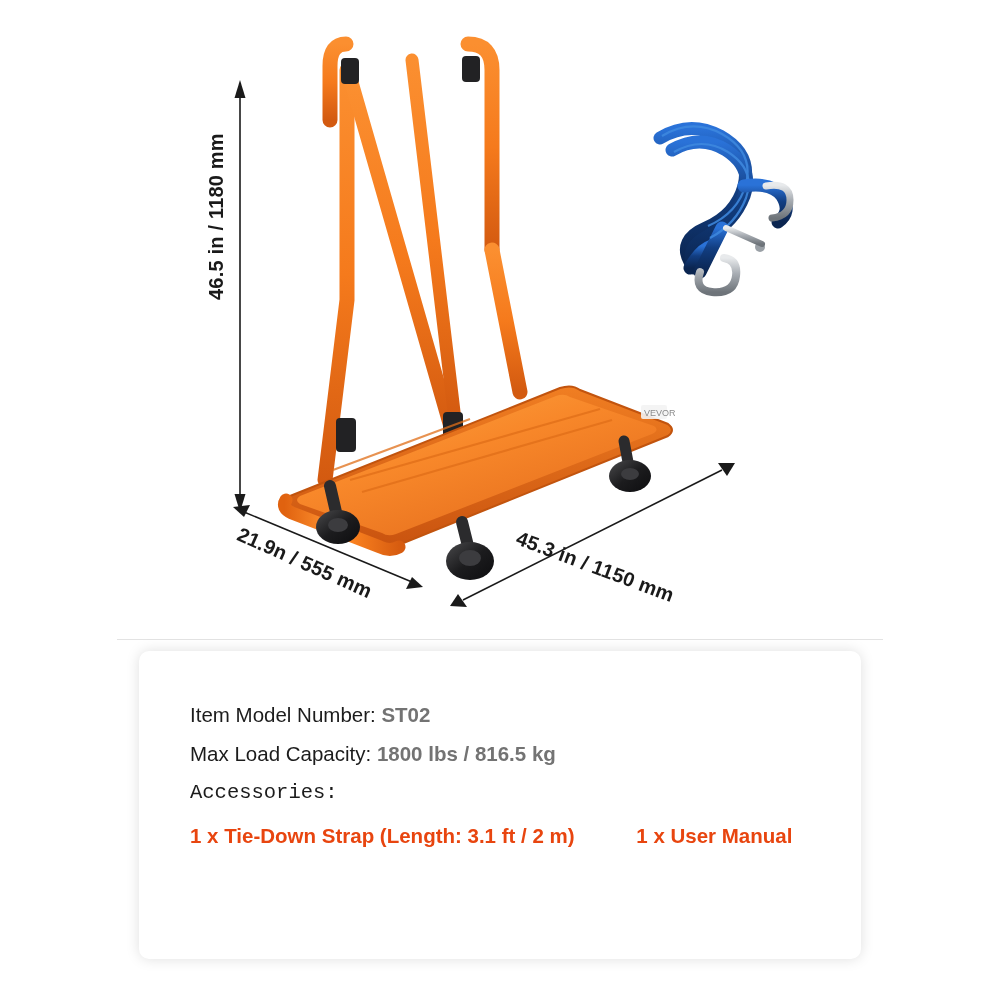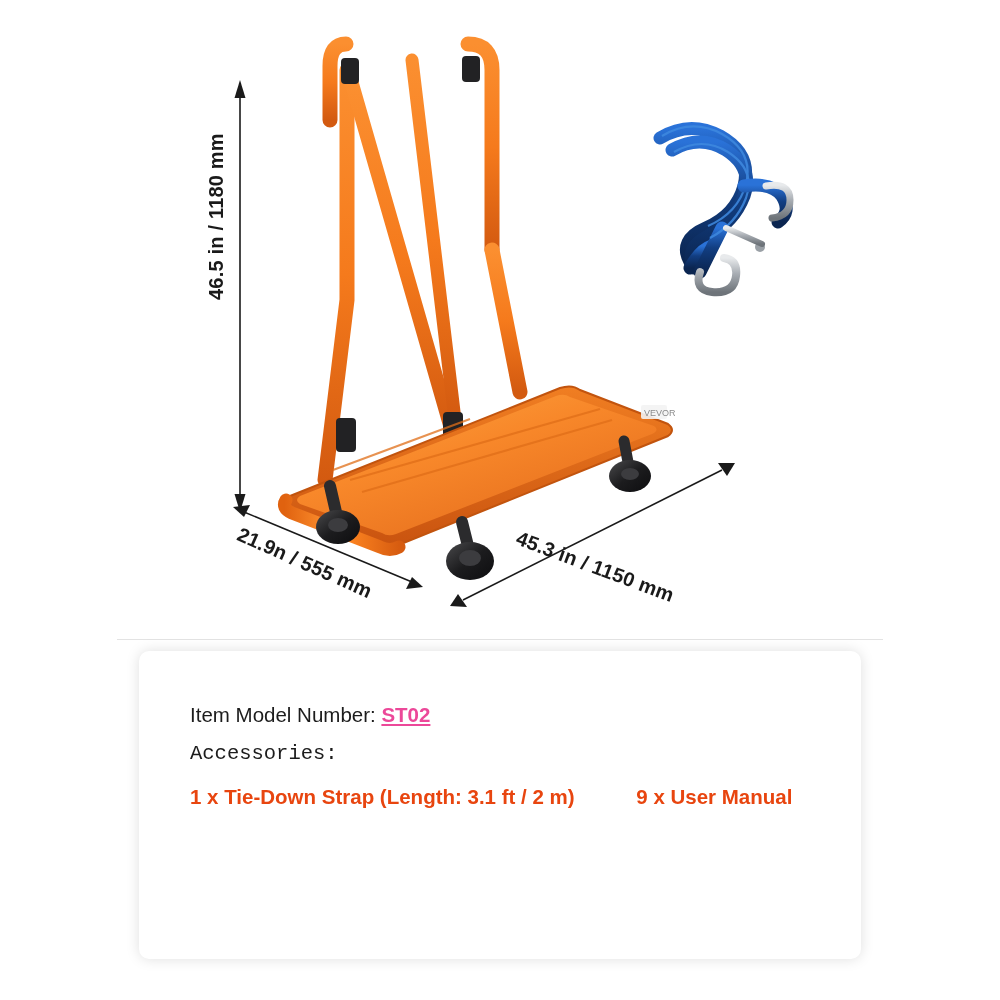--- a/index.html
+++ b/index.html
@@ -100,23 +100,22 @@
     line-height: 39px;
     color: #1c1c1c;
     white-space: nowrap;
     font-weight: 400;
   }
   .spec-label {
     color: #1c1c1c;
     margin-top: 28px;
   }
   .spec-value {
-    color: #ec4899;
+    color: #737373;
     font-weight: 700;
-    text-decoration: underline;
   }
   #accessories-row {
     margin-top: 0px;
     font-family: Liberation Mono, monospace;
   }
   #accessories-line {
     margin-top: 4px;
     font-size: 20.5px;
     line-height: 39px;
     color: #e8450f;
@@ -277,28 +276,32 @@
   <div id="divider"></div>
 
   <div id="spec-card">
     <div id="spec-list">
 
       <div class="spec-row">
         <span class="spec-label">Item Model Number:</span>
         <span class="spec-value">ST02</span>
       </div>
 
+      <div class="spec-row">
+        <span class="spec-label">Max Load Capacity:</span>
+        <span class="spec-value">1800 lbs / 816.5 kg</span>
+      </div>
 
 
 
       <div class="spec-row" id="accessories-row">
         <span class="spec-label">Accessories:</span>
       </div>
 
       <div id="accessories-line">
         <span>1 x Tie-Down Strap (Length: 3.1 ft / 2 m)</span>
-        <span id="accessory-manual">9 x User Manual</span>
+        <span id="accessory-manual">1 x User Manual</span>
       </div>
 
     </div>
   </div>
 
 </div>
 
 </body></html>

